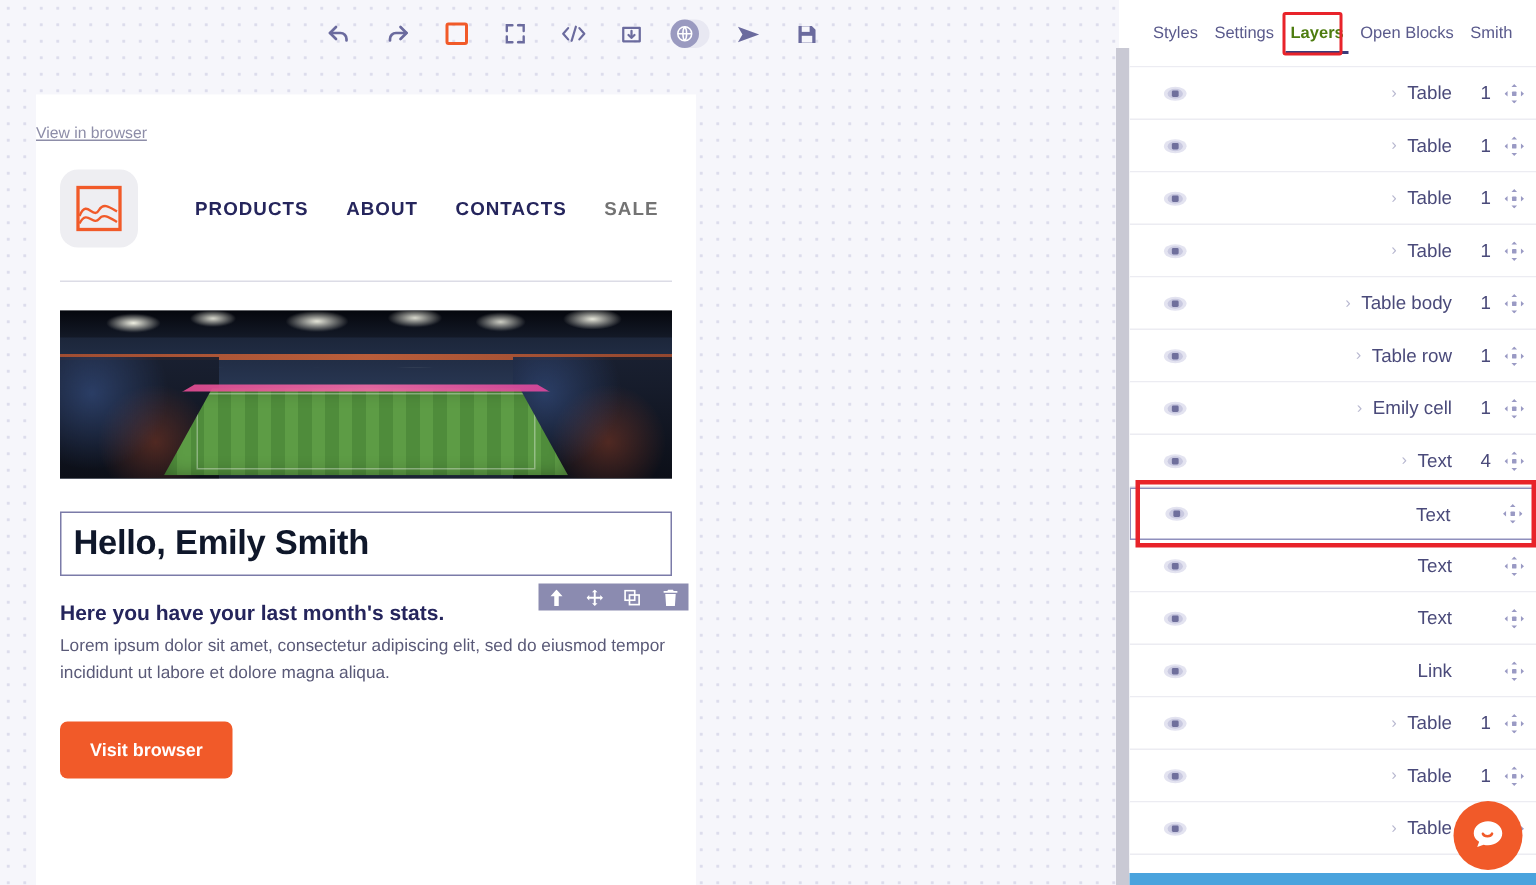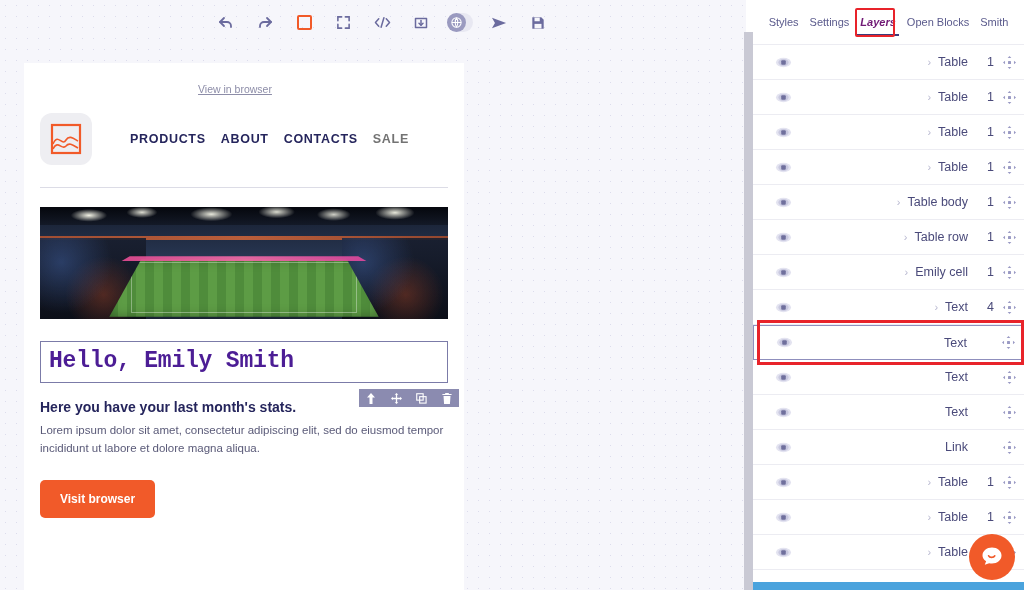--- a/index.html
+++ b/index.html
@@ -40,33 +40,33 @@
     border-radius: 50%; background: #9a9ac0;
     display: flex; align-items: center; justify-content: center;
   }
 
   
   .email {
     position: absolute; left: 24px; top: 63px; width: 440px; height: 527px;
     background: #ffffff; overflow: hidden;
   }
   .view-browser {
-    text-align: center; padding: 20px 18px 0 0;
+    text-align: left; padding: 20px 18px 0 0;
     font-size: 10.5px; color: #8d8da8;
   }
   .view-browser span { text-decoration: underline; cursor: pointer; }
 
   .nav-wrap { display: flex; align-items: center; padding: 18px 16px 0 16px; }
   .logo-box {
     width: 52px; height: 52px; border-radius: 12px; background: #eeeef2;
     display: flex; align-items: center; justify-content: center; flex: 0 0 auto;
   }
   .logo-mark { width: 32px; height: 32px; }
   .nav-links {
-    display: flex; align-items: center; gap: 15px; margin-left: 38px;
+    display: flex; align-items: center; gap: 25px; margin-left: 38px;
     font-size: 12.5px; font-weight: bold; letter-spacing: 0.7px;
   }
   .nav-links a { color: #25255c; text-decoration: none; cursor: pointer; }
   .nav-links a.sale { color: #737373; }
 
   .nav-rule { margin: 22px 16px 0 16px; border-top: 1px solid #dcdce6; }
 
   .hero {
     margin: 19px 16px 0 16px; height: 112px; position: relative; overflow: hidden;
     background: #0d1018;
@@ -126,21 +126,21 @@
     position: absolute; left: 359px; top: 389px; width: 100px; height: 18px;
     background: #8b8bb0; display: flex; align-items: center;
     justify-content: space-around; z-index: 6;
   }
   .sel-toolbar .si { color: #ffffff; display: flex; align-items: center; cursor: pointer; }
 
   .headline-box {
     margin: 22px 16px 0 16px; border: 1px solid #7b7ba8; padding: 6px 8px 8px 8px;
   }
   .headline-box h1 {
-    font-size: 23px; color: #4c1d95; font-weight: bold; letter-spacing: -0.2px; font-family: Liberation Mono, monospace;
+    font-size: 23px; color: #0f172a; font-weight: bold; letter-spacing: -0.2px;
   }
   .subhead {
     margin: 16px 16px 0 16px; font-size: 14px; font-weight: bold; color: #25255c;
   }
   .para {
     margin: 7px 16px 0 16px; font-size: 11.5px; color: #5a5a78; line-height: 1.55;
   }
   .cta {
     display: inline-block; margin: 22px 0 0 16px; background: #f15a29;
     color: #ffffff; font-size: 12px; font-weight: bold; padding: 12px 20px;
@@ -156,21 +156,21 @@
   .panel {
     position: absolute; left: 753px; top: 0; width: 271px; height: 590px;
     background: #ffffff; overflow: hidden;
   }
   .panel-tabs {
     display: flex; align-items: center; justify-content: center;
     gap: 11px; height: 45px; font-size: 11px; color: #5a5a8c;
     border-bottom: 1px solid #ececf2; background: #fff; position: relative;
   }
   .panel-tabs .tab { cursor: pointer; white-space: nowrap; }
-  .panel-tabs .tab.active { color: #701a75; font-weight: bold; position: relative; font-style: italic; }
+  .panel-tabs .tab.active { color: #4d7c0f; font-weight: bold; position: relative; }
   .panel-tabs .tab.active::after {
     content: ""; position: absolute; left: -3px; right: -3px; bottom: -8px;
     height: 2px; background: #3b3b7a;
   }
   .tab-annot {
     position: absolute; border: 2px solid #e8232a; border-radius: 2px;
     pointer-events: none;
   }
 
   .layers-scroll {

